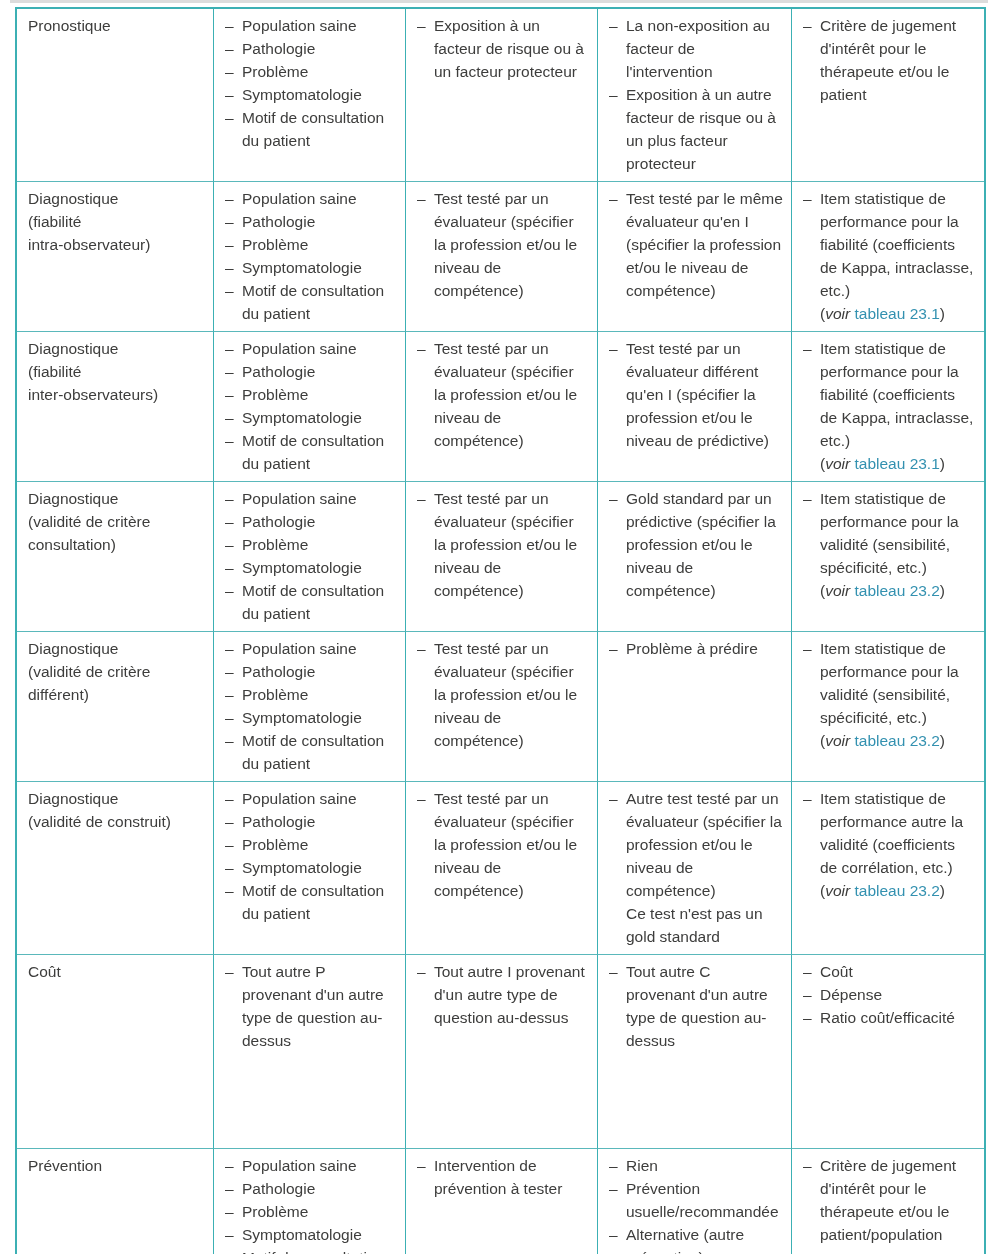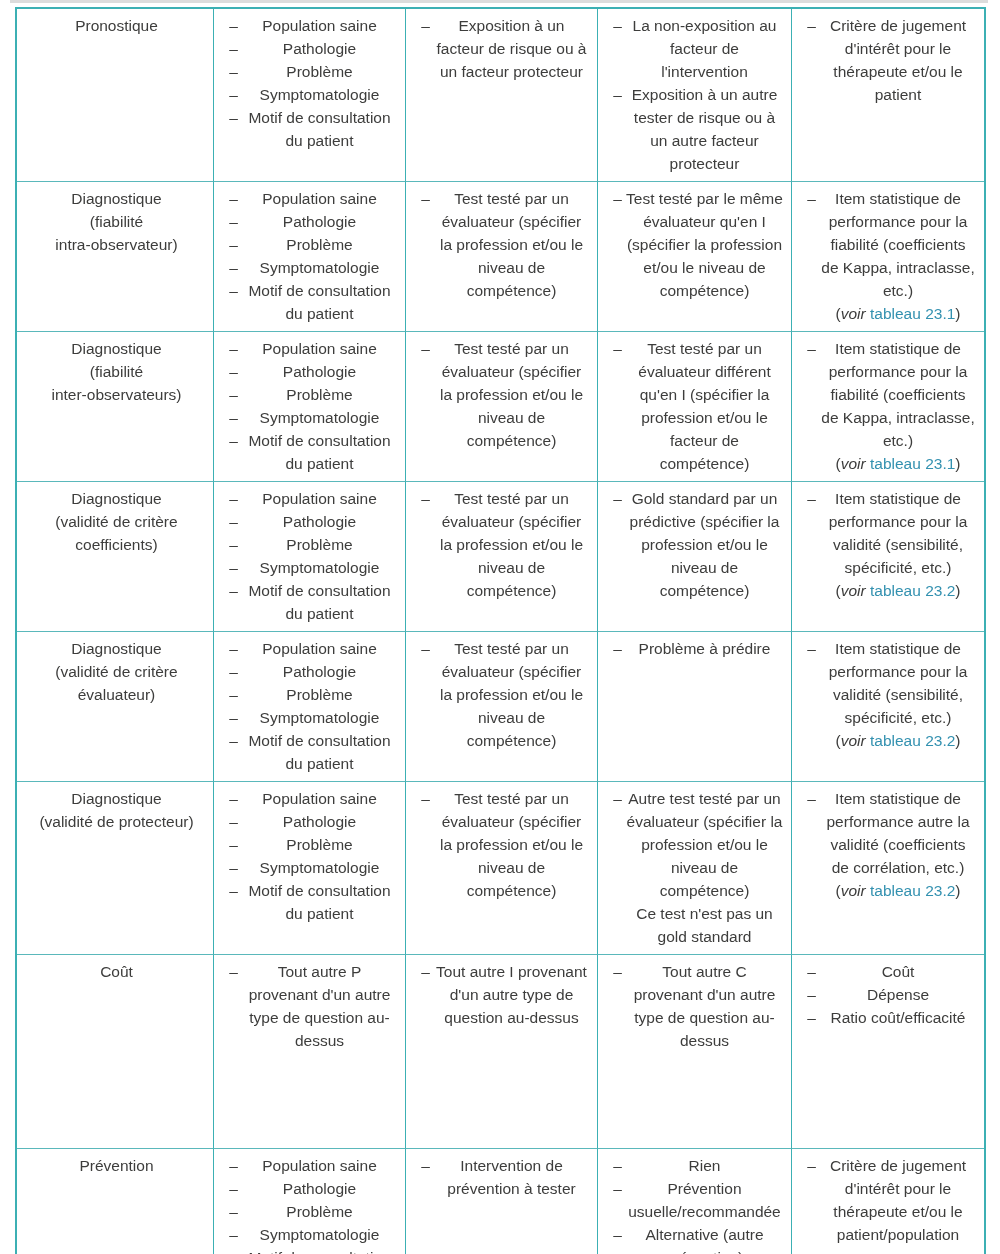--- a/index.html
+++ b/index.html
@@ -31,21 +31,20 @@
   col.c2{width:192px}
   col.c3{width:192px}
   col.c4{width:194px}
   col.c5{width:192px}
   td{
     vertical-align:top;
     padding:5px 8px 6px 11px;
     border-right:1.5px solid var(--teal);
     border-bottom:1px solid var(--teal-light);
     overflow:hidden;
-    text-align:center;
   }
   td:last-child{border-right:none;}
   tr:last-child td{border-bottom:none;}
   tr:nth-child(1){height:169px}
   tr:nth-child(2){height:149px}
   tr:nth-child(3){height:149px}
   tr:nth-child(4){height:146px}
   tr:nth-child(5){height:146px}
   tr:nth-child(6){height:170px}
   tr:nth-child(7){height:194px}
@@ -105,21 +104,21 @@
             <span class="itxt">Exposition à un facteur de risque ou à un facteur protecteur</span>
           </div>
         </td>
         <td>
           <div class="li">
             <span class="dash">–</span>
             <span class="itxt">La non-exposition au facteur de l'intervention</span>
           </div>
           <div class="li">
             <span class="dash">–</span>
-            <span class="itxt">Exposition à un autre tester de risque ou à un autre facteur protecteur</span>
+            <span class="itxt">Exposition à un autre facteur de risque ou à un plus facteur protecteur</span>
           </div>
         </td>
         <td>
           <div class="li">
             <span class="dash">–</span>
             <span class="itxt">Critère de jugement d'intérêt pour le thérapeute et/ou le patient</span>
           </div>
         </td>
       </tr>
       <tr>
@@ -200,36 +199,36 @@
         </td>
         <td>
           <div class="li">
             <span class="dash">–</span>
             <span class="itxt">Test testé par un évaluateur (spécifier la profession et/ou le niveau de compétence)</span>
           </div>
         </td>
         <td>
           <div class="li">
             <span class="dash">–</span>
-            <span class="itxt">Test testé par un évaluateur différent qu'en I (spécifier la profession et/ou le facteur de compétence)</span>
+            <span class="itxt">Test testé par un évaluateur différent qu'en I (spécifier la profession et/ou le niveau de prédictive)</span>
           </div>
         </td>
         <td>
           <div class="li">
             <span class="dash">–</span>
             <span class="itxt">Item statistique de performance pour la fiabilité (coefficients de Kappa, intraclasse, etc.)</span>
           </div>
           <div class="note">(<i>voir</i> <span class="tbl-link">tableau 23.1</span>)</div>
         </td>
       </tr>
       <tr>
         <td>
           <span class="lbl-line">Diagnostique</span>
           <span class="lbl-line">(validité de critère</span>
-          <span class="lbl-line">coefficients)</span>
+          <span class="lbl-line">consultation)</span>
         </td>
         <td>
           <div class="li">
             <span class="dash">–</span>
             <span class="itxt">Population saine</span>
           </div>
           <div class="li">
             <span class="dash">–</span>
             <span class="itxt">Pathologie</span>
           </div>
@@ -263,21 +262,21 @@
             <span class="dash">–</span>
             <span class="itxt">Item statistique de performance pour la validité (sensibilité, spécificité, etc.)</span>
           </div>
           <div class="note">(<i>voir</i> <span class="tbl-link">tableau 23.2</span>)</div>
         </td>
       </tr>
       <tr>
         <td>
           <span class="lbl-line">Diagnostique</span>
           <span class="lbl-line">(validité de critère</span>
-          <span class="lbl-line">évaluateur)</span>
+          <span class="lbl-line">différent)</span>
         </td>
         <td>
           <div class="li">
             <span class="dash">–</span>
             <span class="itxt">Population saine</span>
           </div>
           <div class="li">
             <span class="dash">–</span>
             <span class="itxt">Pathologie</span>
           </div>
@@ -310,21 +309,21 @@
           <div class="li">
             <span class="dash">–</span>
             <span class="itxt">Item statistique de performance pour la validité (sensibilité, spécificité, etc.)</span>
           </div>
           <div class="note">(<i>voir</i> <span class="tbl-link">tableau 23.2</span>)</div>
         </td>
       </tr>
       <tr>
         <td>
           <span class="lbl-line">Diagnostique</span>
-          <span class="lbl-line">(validité de protecteur)</span>
+          <span class="lbl-line">(validité de construit)</span>
         </td>
         <td>
           <div class="li">
             <span class="dash">–</span>
             <span class="itxt">Population saine</span>
           </div>
           <div class="li">
             <span class="dash">–</span>
             <span class="itxt">Pathologie</span>
           </div>

